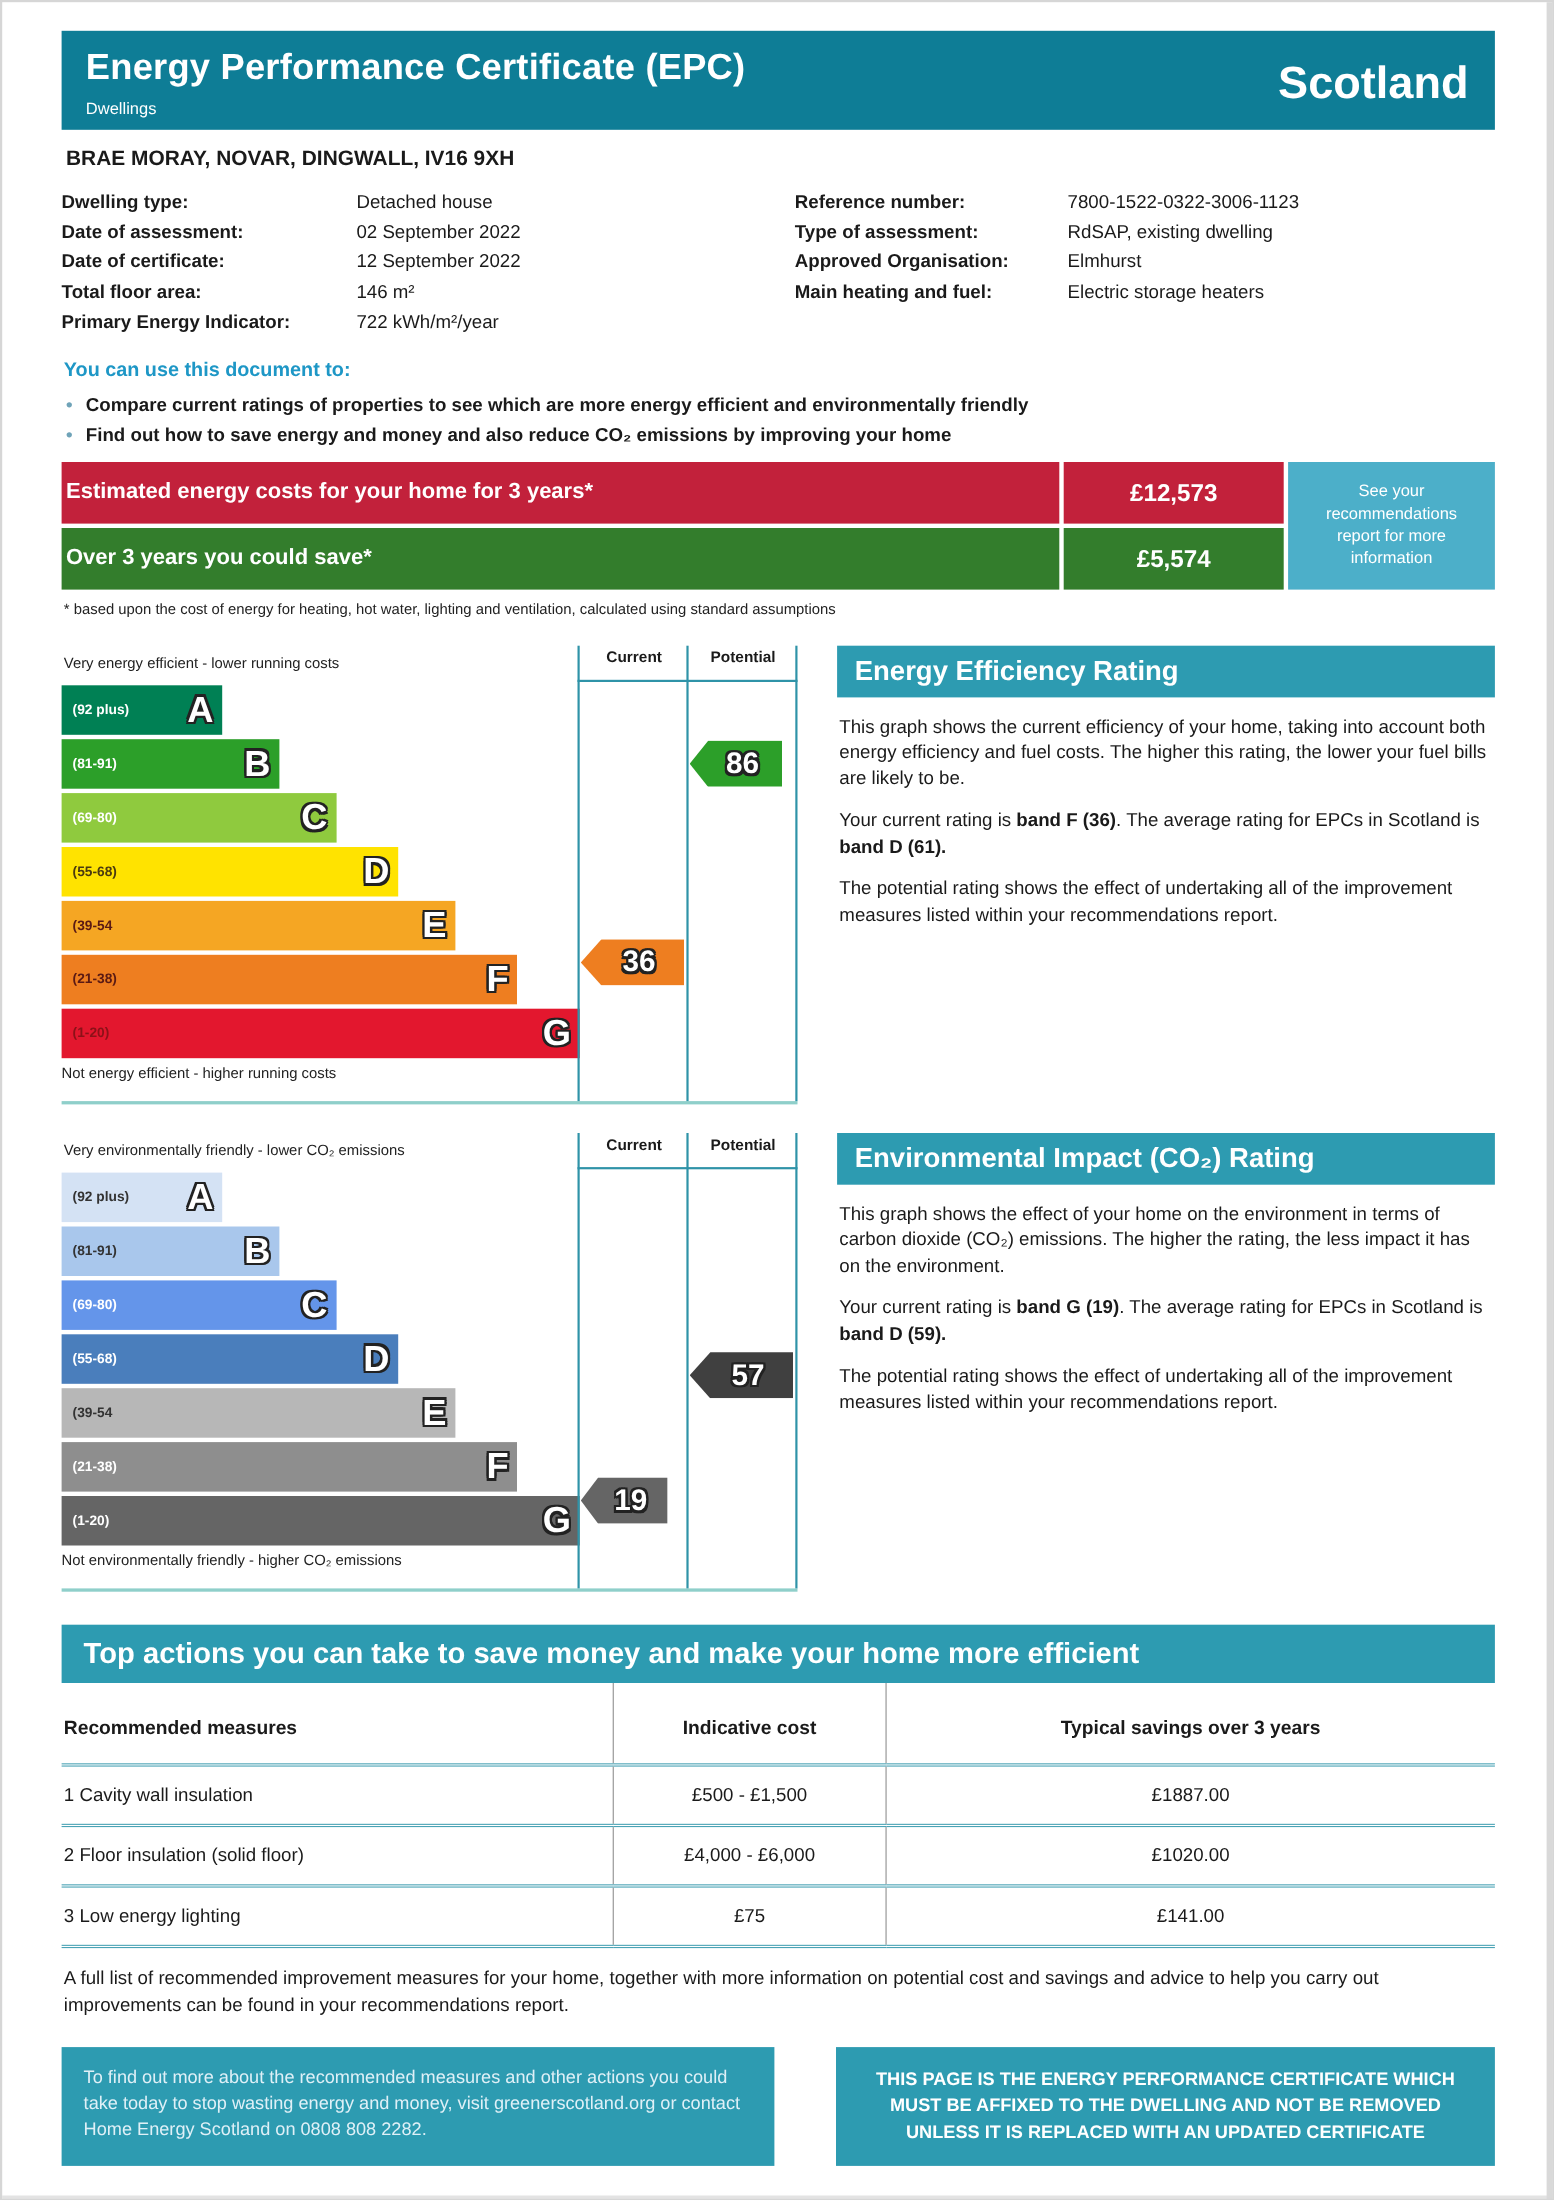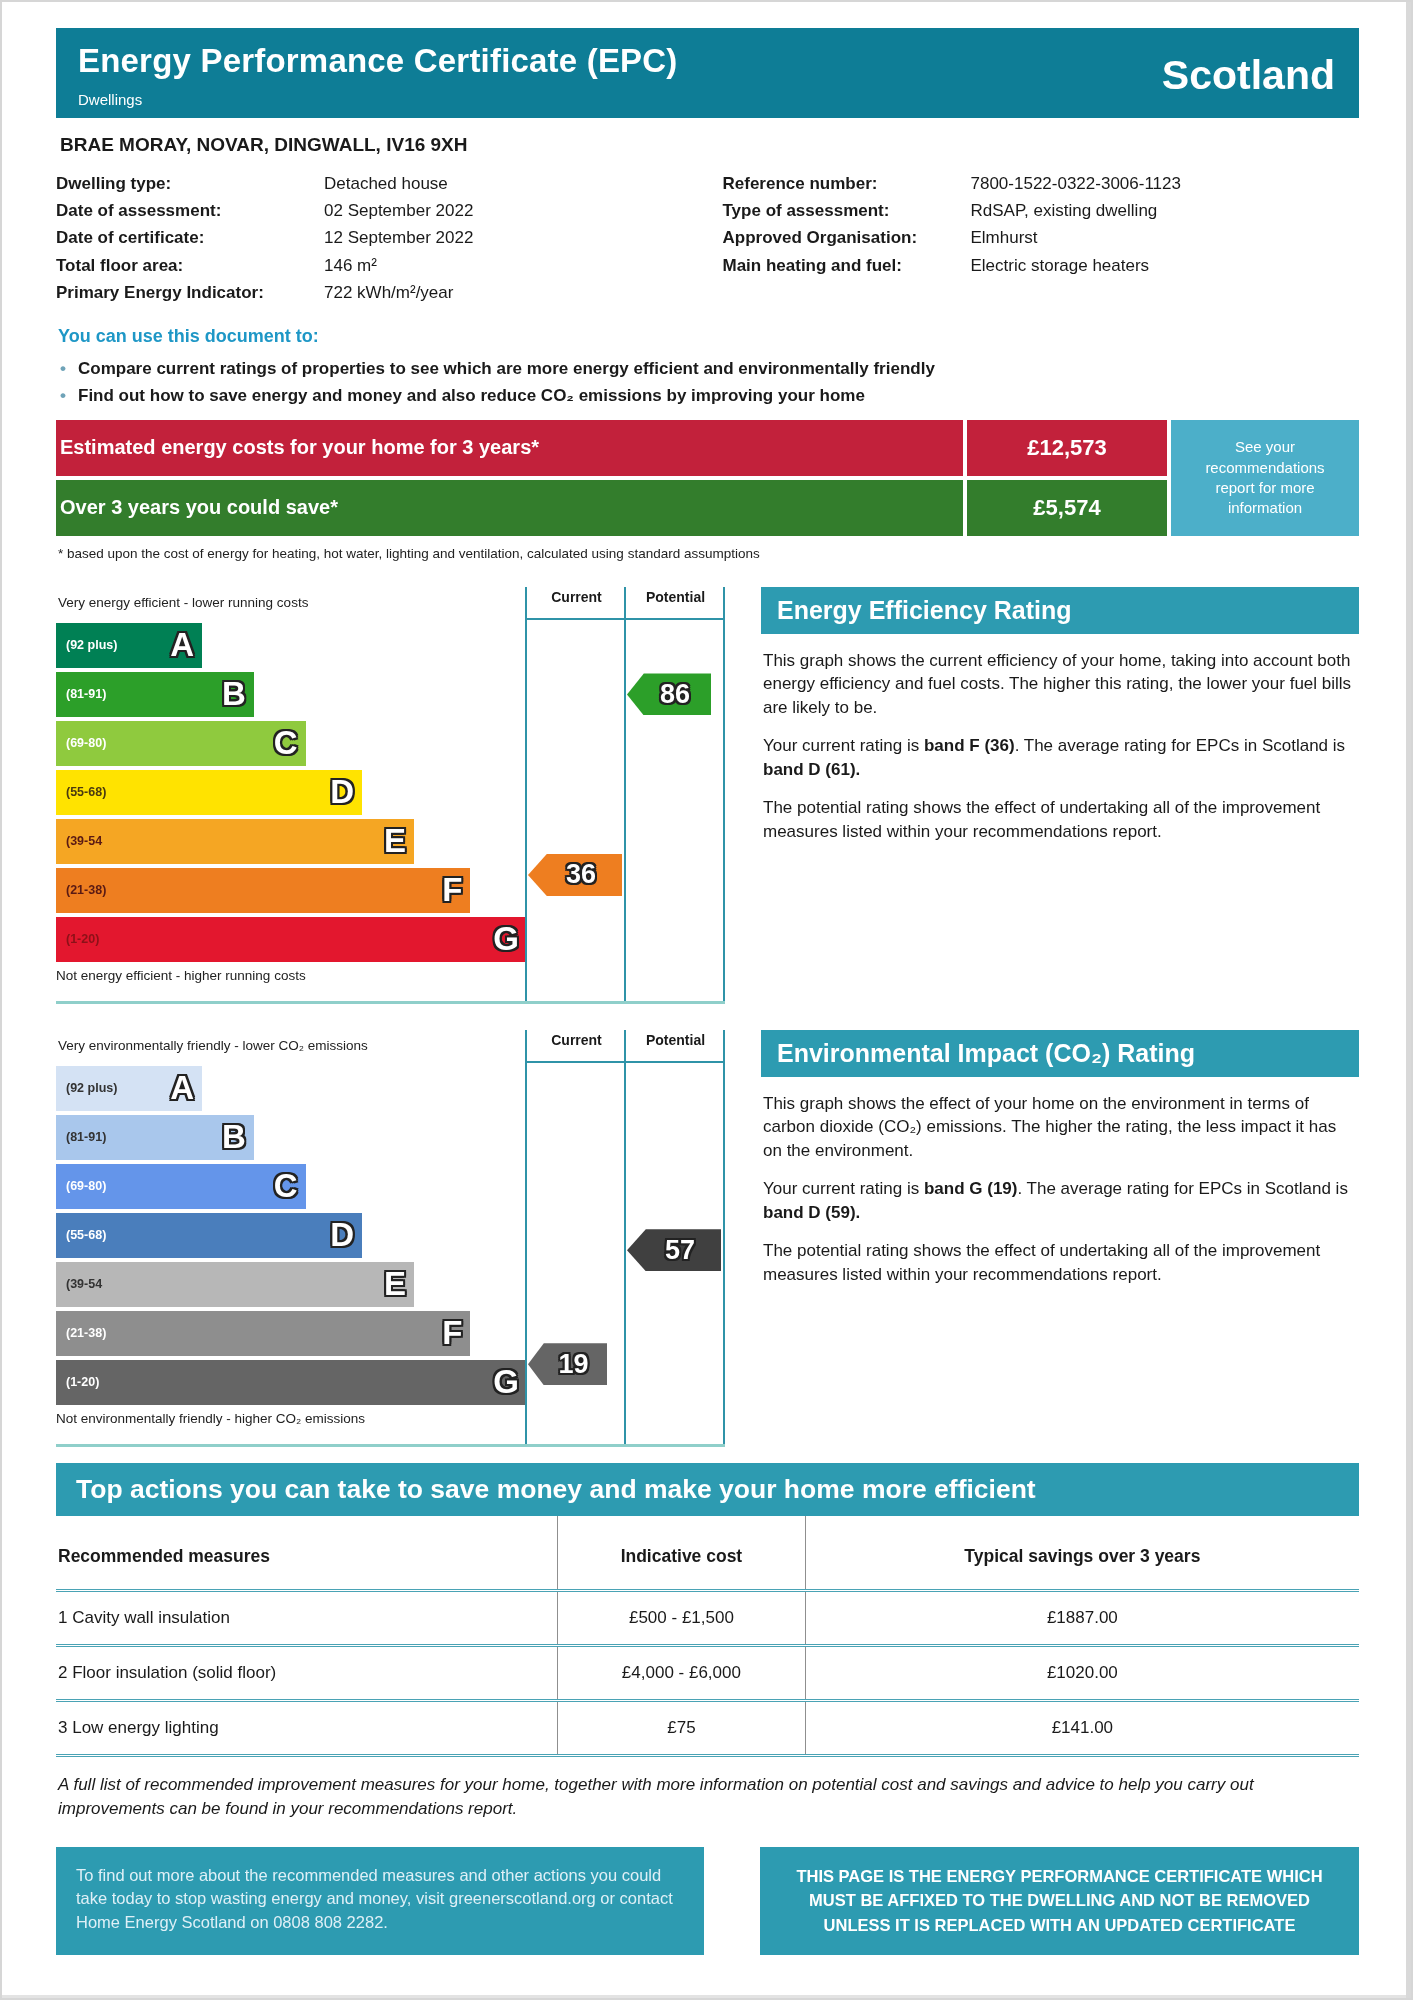--- a/index.html
+++ b/index.html
@@ -63,30 +63,30 @@
   .arrow{position:absolute;height:42px;display:flex;align-items:center;justify-content:center;
     clip-path:polygon(20% 0,100% 0,100% 100%,20% 100%,0 50%);}
   .arrow-num{font-size:27px;font-weight:bold;color:#fff;padding-left:12px;
     text-shadow:-2px -2px 0 #222,2px -2px 0 #222,-2px 2px 0 #222,2px 2px 0 #222,0 2px 0 #222,0 -2px 0 #222,2px 0 0 #222,-2px 0 0 #222;}
   
   .panel{flex:1;}
   .panel-head{background:#2d9bb1;color:#fff;font-weight:bold;font-size:25px;padding:9px 16px;}
   .panel p{font-size:17px;line-height:1.38;margin:15px 2px;}
   
   .actions-banner{background:#2d9bb1;color:#fff;font-weight:bold;font-size:26.5px;
-    padding:11px 20px;margin-top:16px;}
+    padding:11px 20px;margin-top:30px;}
   table.actions{width:100%;border-collapse:collapse;table-layout:fixed;}
   table.actions col.c1{width:38.5%;} table.actions col.c2{width:19%;} table.actions col.c3{width:42.5%;}
   table.actions th{font-size:17.5px;font-weight:bold;padding:30px 8px 22px 8px;
     border-bottom:3px double #4aa3b5;}
   table.actions th:first-child{text-align:left;padding-left:2px;}
   table.actions td{font-size:17px;padding:16px 8px;border-bottom:3px double #4aa3b5;text-align:center;}
   table.actions td:first-child{text-align:left;padding-left:2px;}
   table.actions th + th, table.actions td + td{border-left:1px solid #8f8f8f;margin-top:17px;}
-  .actions-note{font-size:17px;line-height:1.4;margin:16px 2px 0 2px;font-style:italic;}
+  .actions-note{font-size:17px;line-height:1.4;margin:16px 2px 0 2px;}
   
   .footer{display:flex;gap:56px;margin-top:26px;}
   .fbox{box-sizing:border-box;padding:17px 20px;}
   .fbox-left{flex:0 0 648px;background:#2d9bb1;color:#dff0f7;font-size:16.5px;line-height:1.45;}
   .fbox-right{flex:1;background:#2d9bb1;color:#ffffff;font-weight:bold;font-size:16.5px;
     line-height:1.5;text-align:center;display:flex;align-items:center;justify-content:center;}
 </style>
 </head>
 <body>
 

